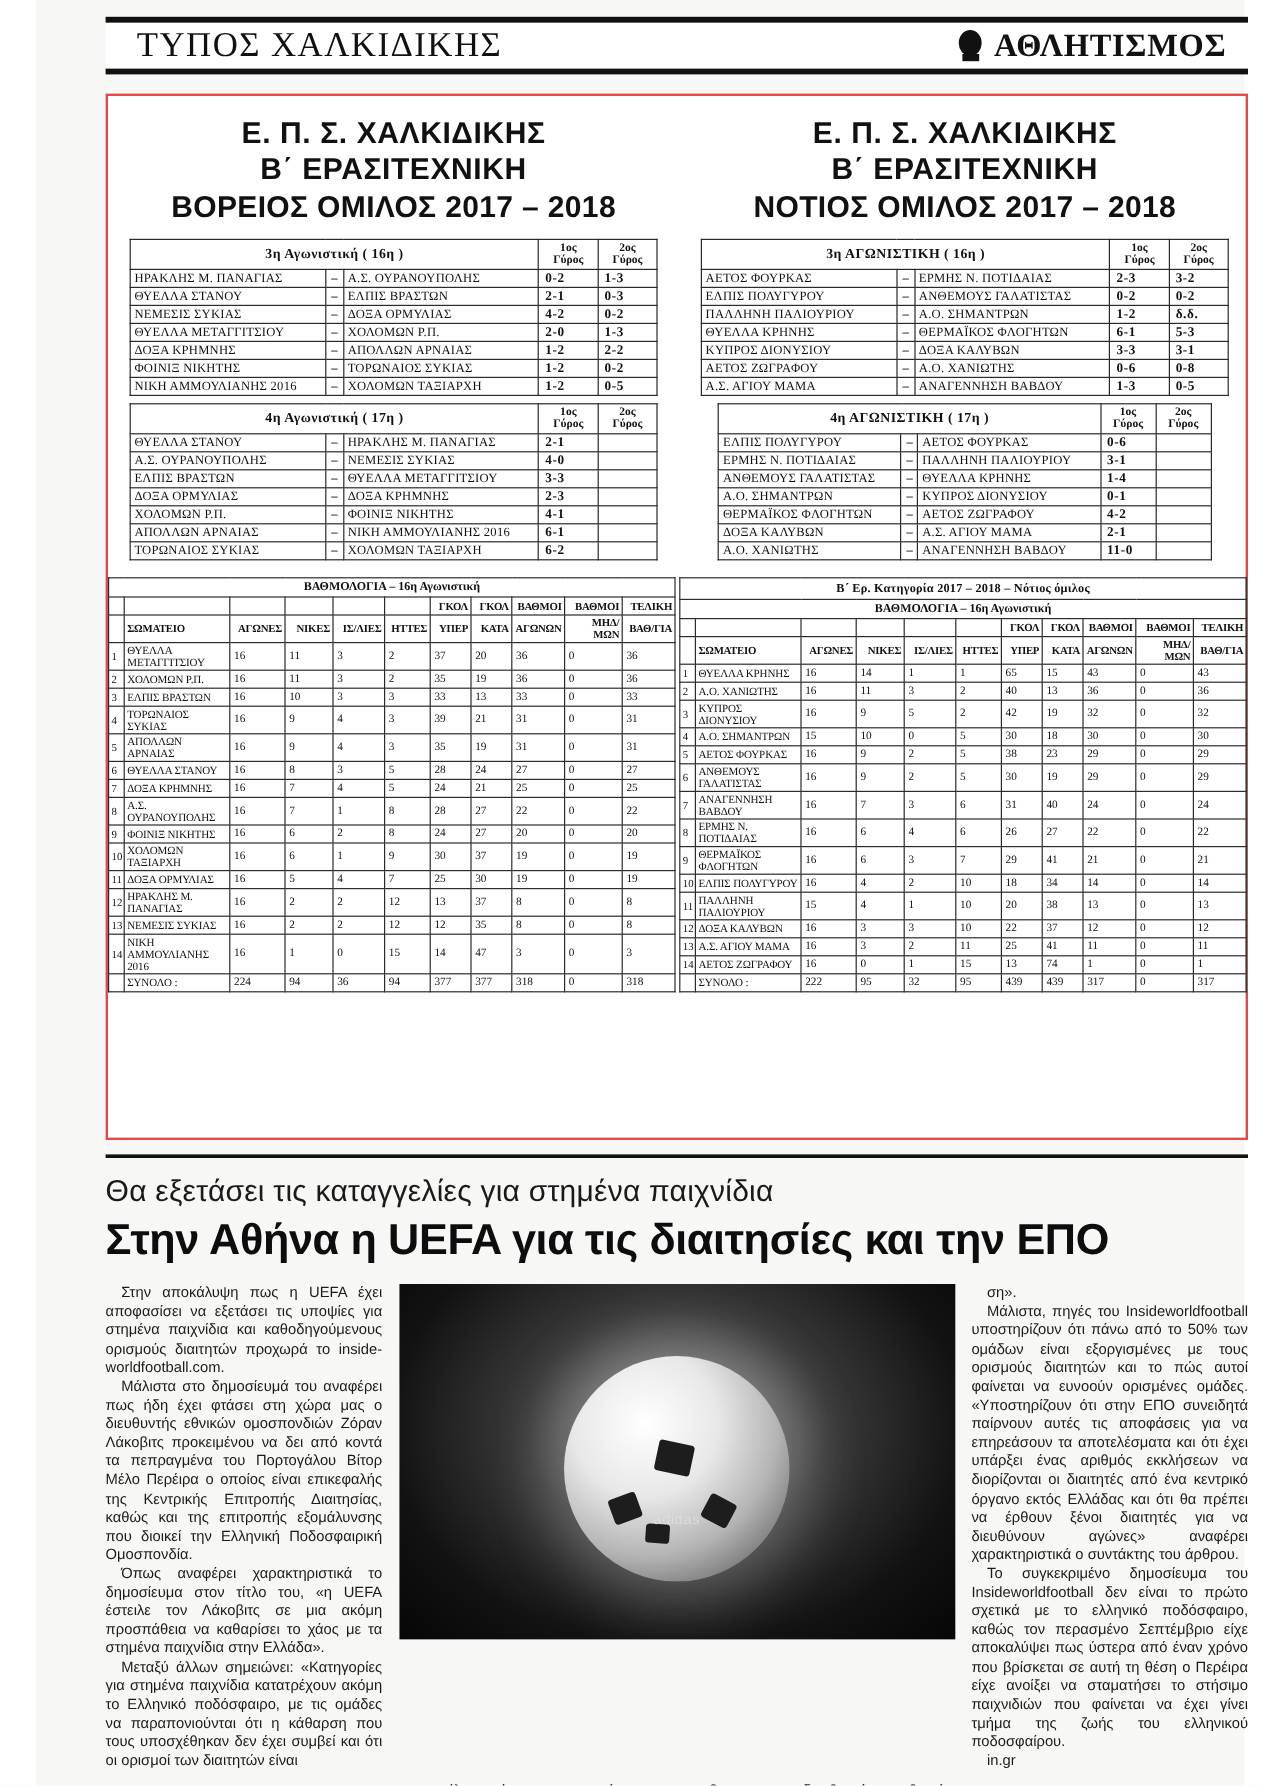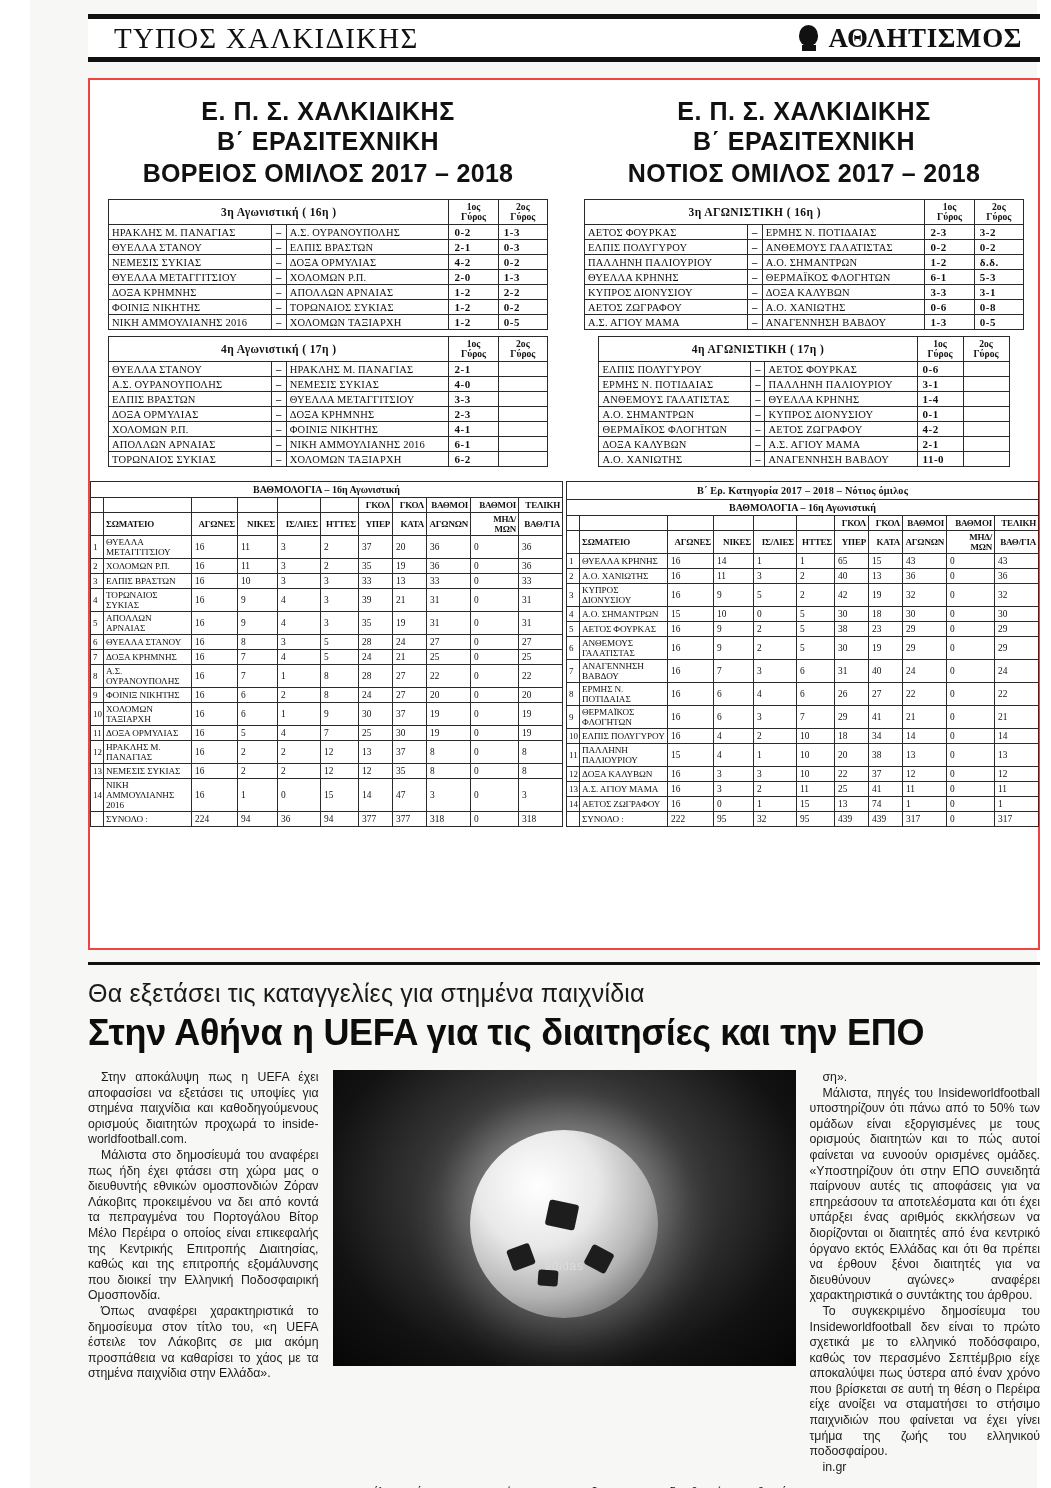--- a/index.html
+++ b/index.html
@@ -945,20 +945,21 @@
   <div id="article">
     <div class="art-rule"></div>
     <div class="kicker">Θα εξετάσει τις καταγγελίες για στημένα παιχνίδια</div>
     <div class="headline">Στην Αθήνα η UEFA για τις διαιτησίες και την ΕΠΟ</div>
 
     <div class="art-body">
       <div class="col col-1" id="art-col1">
           <p>Στην αποκάλυψη πως η UEFA έχει αποφασίσει να εξετάσει τις υποψίες για στημένα παιχνίδια και καθοδηγούμενους ορισμούς διαιτητών προχωρά το inside-worldfootball.com.</p>
           <p>Μάλιστα στο δημοσίευμά του αναφέρει πως ήδη έχει φτάσει στη χώρα μας ο διευθυντής εθνικών ομοσπονδιών Ζόραν Λάκοβιτς προκειμένου να δει από κοντά τα πεπραγμένα του Πορτογάλου Βίτορ Μέλο Περέιρα ο οποίος είναι επικεφαλής της Κεντρικής Επιτροπής Διαιτησίας, καθώς και της επιτροπής εξομάλυνσης που διοικεί την Ελληνική Ποδοσφαιρική Ομοσπονδία.</p>
           <p>Όπως αναφέρει χαρακτηριστικά το δημοσίευμα στον τίτλο του, «η UEFA έστειλε τον Λάκοβιτς σε μια ακόμη προσπάθεια να καθαρίσει το χάος με τα στημένα παιχνίδια στην Ελλάδα».</p>
+          <p>Μεταξύ άλλων σημειώνει: «Κατηγορίες για στημένα παιχνίδια κατατρέχουν ακόμη το Ελληνικό ποδόσφαιρο, με τις ομάδες να παραπονιούνται ότι η κάθαρση που τους υποσχέθηκαν δεν έχει συμβεί και ότι οι ορισμοί των διαιτητών είναι</p>
         </div>
       <div class="photo">
         <div class="glow"></div>
         <div class="ball2"></div>
         <div class="pent" style="left:214px; top:132px; width:30px; height:26px; transform:rotate(12deg);"></div>
         <div class="pent" style="left:176px; top:176px; width:24px; height:22px; transform:rotate(-20deg);"></div>
         <div class="pent" style="left:254px; top:178px; width:24px; height:22px; transform:rotate(28deg);"></div>
         <div class="pent" style="left:205px; top:200px; width:20px; height:16px; transform:rotate(4deg);"></div>
         <div class="brand">adidas</div>
       </div>

